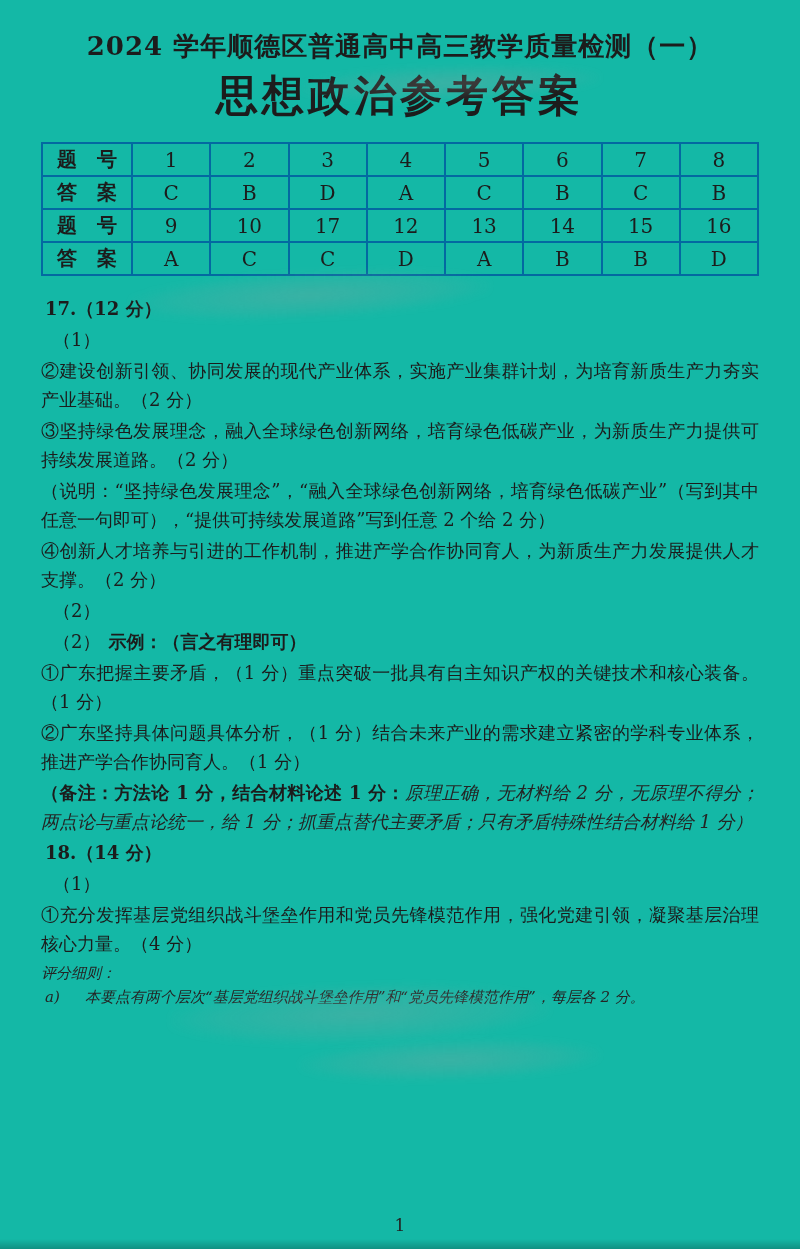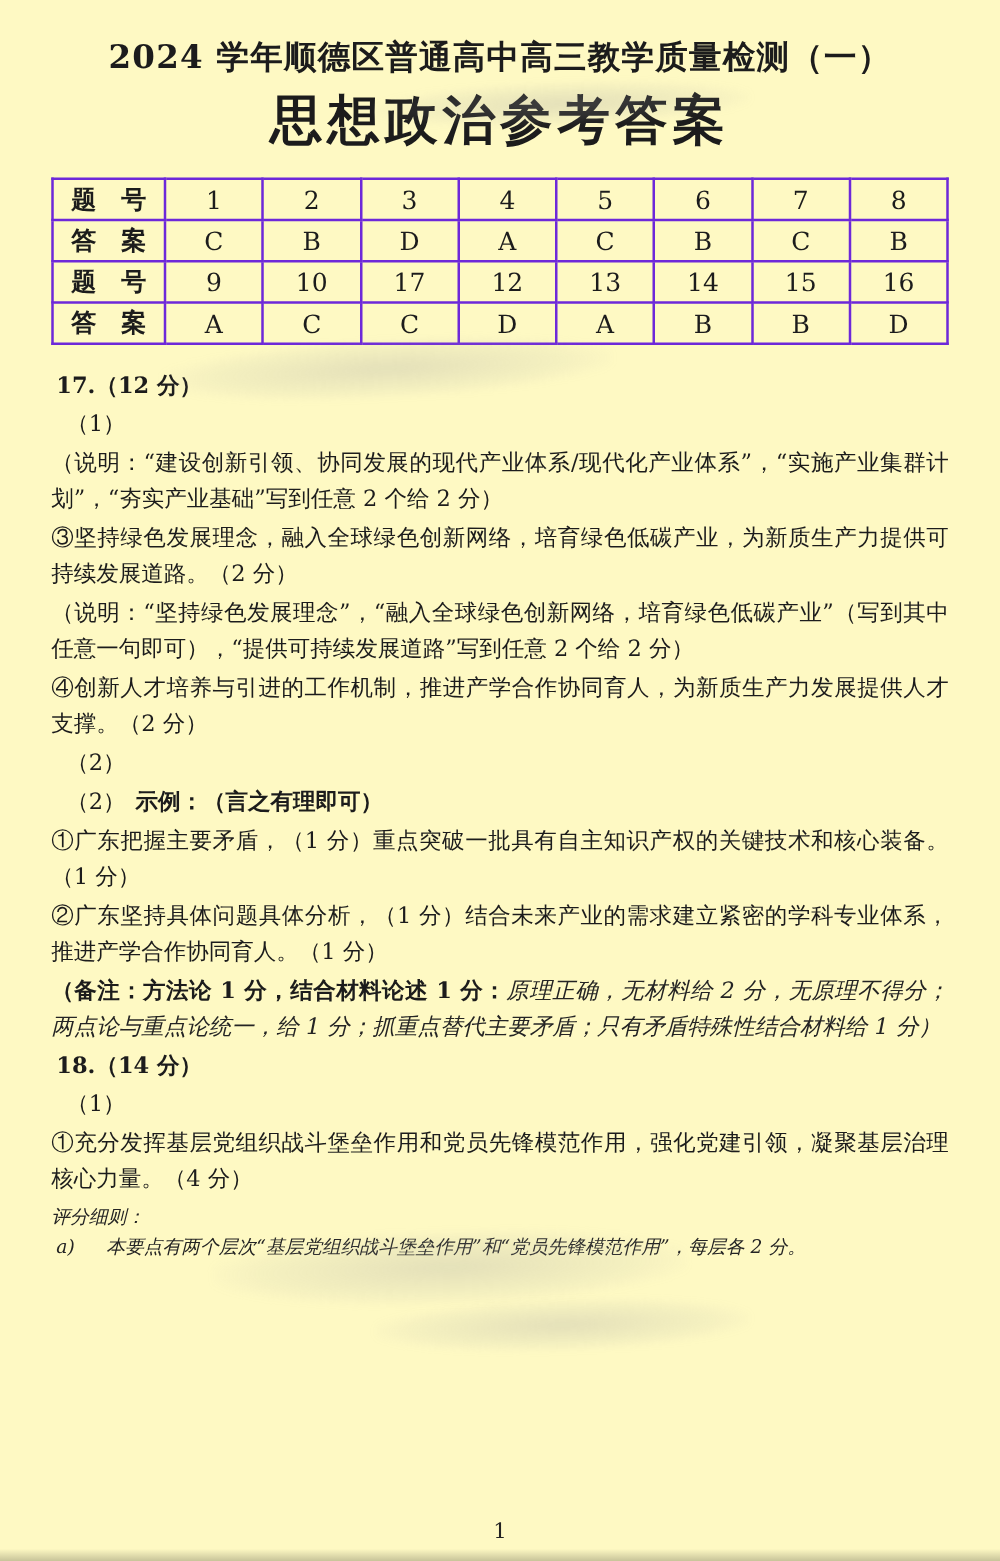--- a/index.html
+++ b/index.html
@@ -1,20 +1,20 @@
 <!DOCTYPE html>
 <html><head>
 <meta charset="utf-8">
 <style>
   html,body{margin:0;padding:0;background:#e8e8e8;}
   .page{
     position:relative;
     width:800px;height:1249px;
     margin:0 auto;
-    background:#fef9c3;
+    background:#14b8a6;
     color:#1c1c1c;
     font-family:"DejaVu Serif", serif;
     overflow:hidden;
     box-sizing:border-box;
   }
   
   .smudge{
     position:absolute;
     background:radial-gradient(ellipse at center, rgba(160,160,160,0.28), rgba(160,160,160,0.10) 55%, transparent 75%);
     filter:blur(3px);
@@ -42,21 +42,21 @@
     margin:10px 0 22px 0;
     line-height:48px;
   }
   table.answers{
     border-collapse:collapse;
     margin:0 auto;
     width:718px;
     table-layout:fixed;
   }
   table.answers td, table.answers th{
-    border:2px solid #6d28d9;
+    border:2px solid #0369a1;
     height:31px;
     text-align:center;
     vertical-align:middle;
     font-size:20px;
     padding:0;
   }
   table.answers th{
     width:88px;
     font-weight:bold;
     font-size:20px;
@@ -154,21 +154,21 @@
         <td>B</td>
         <td>B</td>
         <td>D</td>
       </tr>
     </tbody>
   </table>
 
   <div class="body-text">
     <p class="bold q-heading">17.（12 分）</p>
     <p class="sub">（1）</p>
-    <p>（说明：“建设创新引领、协同发展的现代产业体系/现代化产业体系”，“实施产业集群计划”，“夯实产业基础”写到任意 2 个给 2 分）</p>
+    <p>②建设创新引领、协同发展的现代产业体系，实施产业集群计划，为培育新质生产力夯实产业基础。（2 分）</p>
     <p>③坚持绿色发展理念，融入全球绿色创新网络，培育绿色低碳产业，为新质生产力提供可持续发展道路。（2 分）</p>
     <p>（说明：“坚持绿色发展理念”，“融入全球绿色创新网络，培育绿色低碳产业”（写到其中任意一句即可），“提供可持续发展道路”写到任意 2 个给 2 分）</p>
     <p>④创新人才培养与引进的工作机制，推进产学合作协同育人，为新质生产力发展提供人才支撑。（2 分）</p>
     <p class="sub">（2）</p>
     <p><span class="sub ex-prefix">（2）</span><span class="bold">示例：（言之有理即可）</span></p>
     <p>①广东把握主要矛盾，（1 分）重点突破一批具有自主知识产权的关键技术和核心装备。（1 分）</p>
     <p>②广东坚持具体问题具体分析，（1 分）结合未来产业的需求建立紧密的学科专业体系，推进产学合作协同育人。（1 分）</p>
     <p><span class="bold">（备注：方法论 1 分，结合材料论述 1 分：</span><span class="kaiti">原理正确，无材料给 2 分，无原理不得分；两点论与重点论统一，给 1 分；抓重点替代主要矛盾；只有矛盾特殊性结合材料给 1 分）</span></p>
 
     <p class="bold q-heading">18.（14 分）</p>

